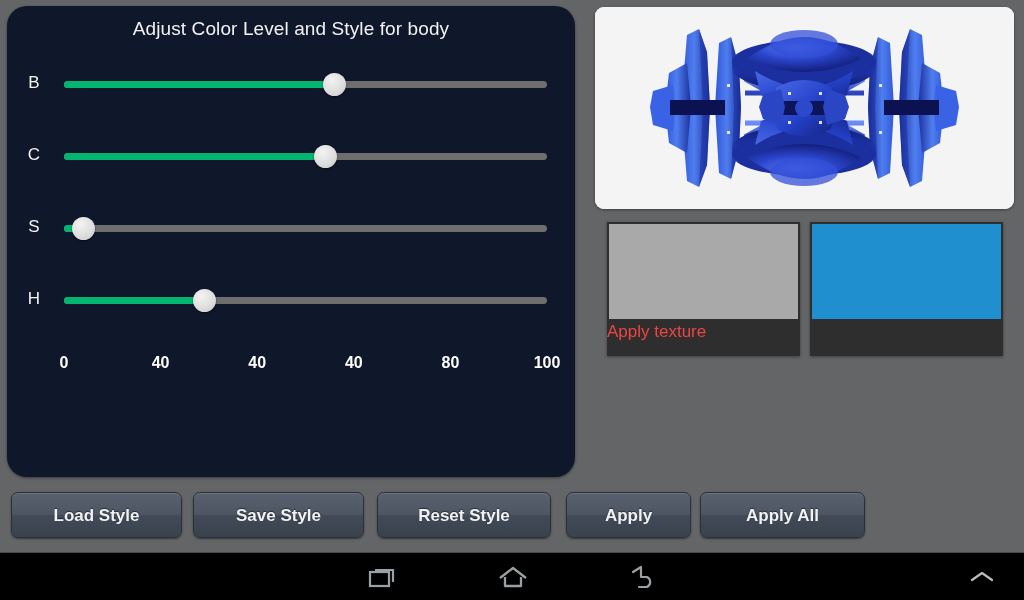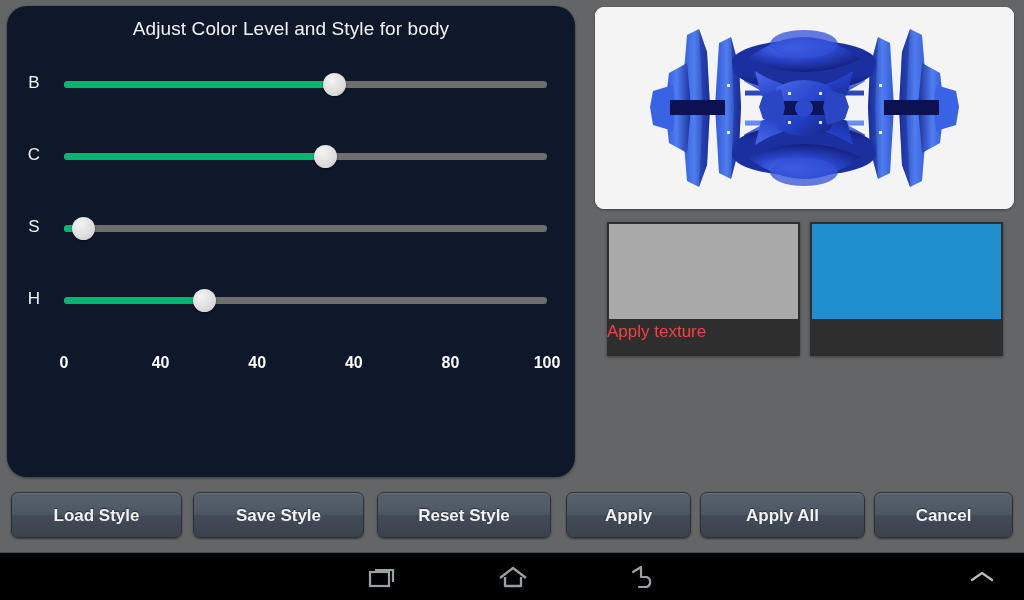--- a/index.html
+++ b/index.html
@@ -356,21 +356,20 @@
   <div id="color-btn" class="swatch-btn">
     <div class="swatch-chip" id="color-chip" style="background: rgb(31, 143, 208);"></div>
   </div>
 
   <div id="button-bar">
       <div class="bar-btn" style="left: 11px; width: 171px;">Load Style</div>
       <div class="bar-btn" style="left: 193px; width: 171px;">Save Style</div>
       <div class="bar-btn" style="left: 377px; width: 174px;">Reset Style</div>
       <div class="bar-btn" style="left: 566px; width: 125px;">Apply</div>
       <div class="bar-btn" style="left: 700px; width: 165px;">Apply All</div>
-      <div class="bar-btn" style="left: 874px; width: 139px;">Cancel</div>
     </div>
 
 </div>
 
 <div id="navbar">
 
   <div class="nav-btn" style="left:341px">
     <svg width="30" height="26" viewBox="0 0 30 26">
       <rect x="2" y="8" width="19" height="14" fill="none" stroke="#9aa0a3" stroke-width="2.2"></rect>
       <path d="M7 6 L25 6 L25 18" fill="none" stroke="#9aa0a3" stroke-width="2.2"></path>

